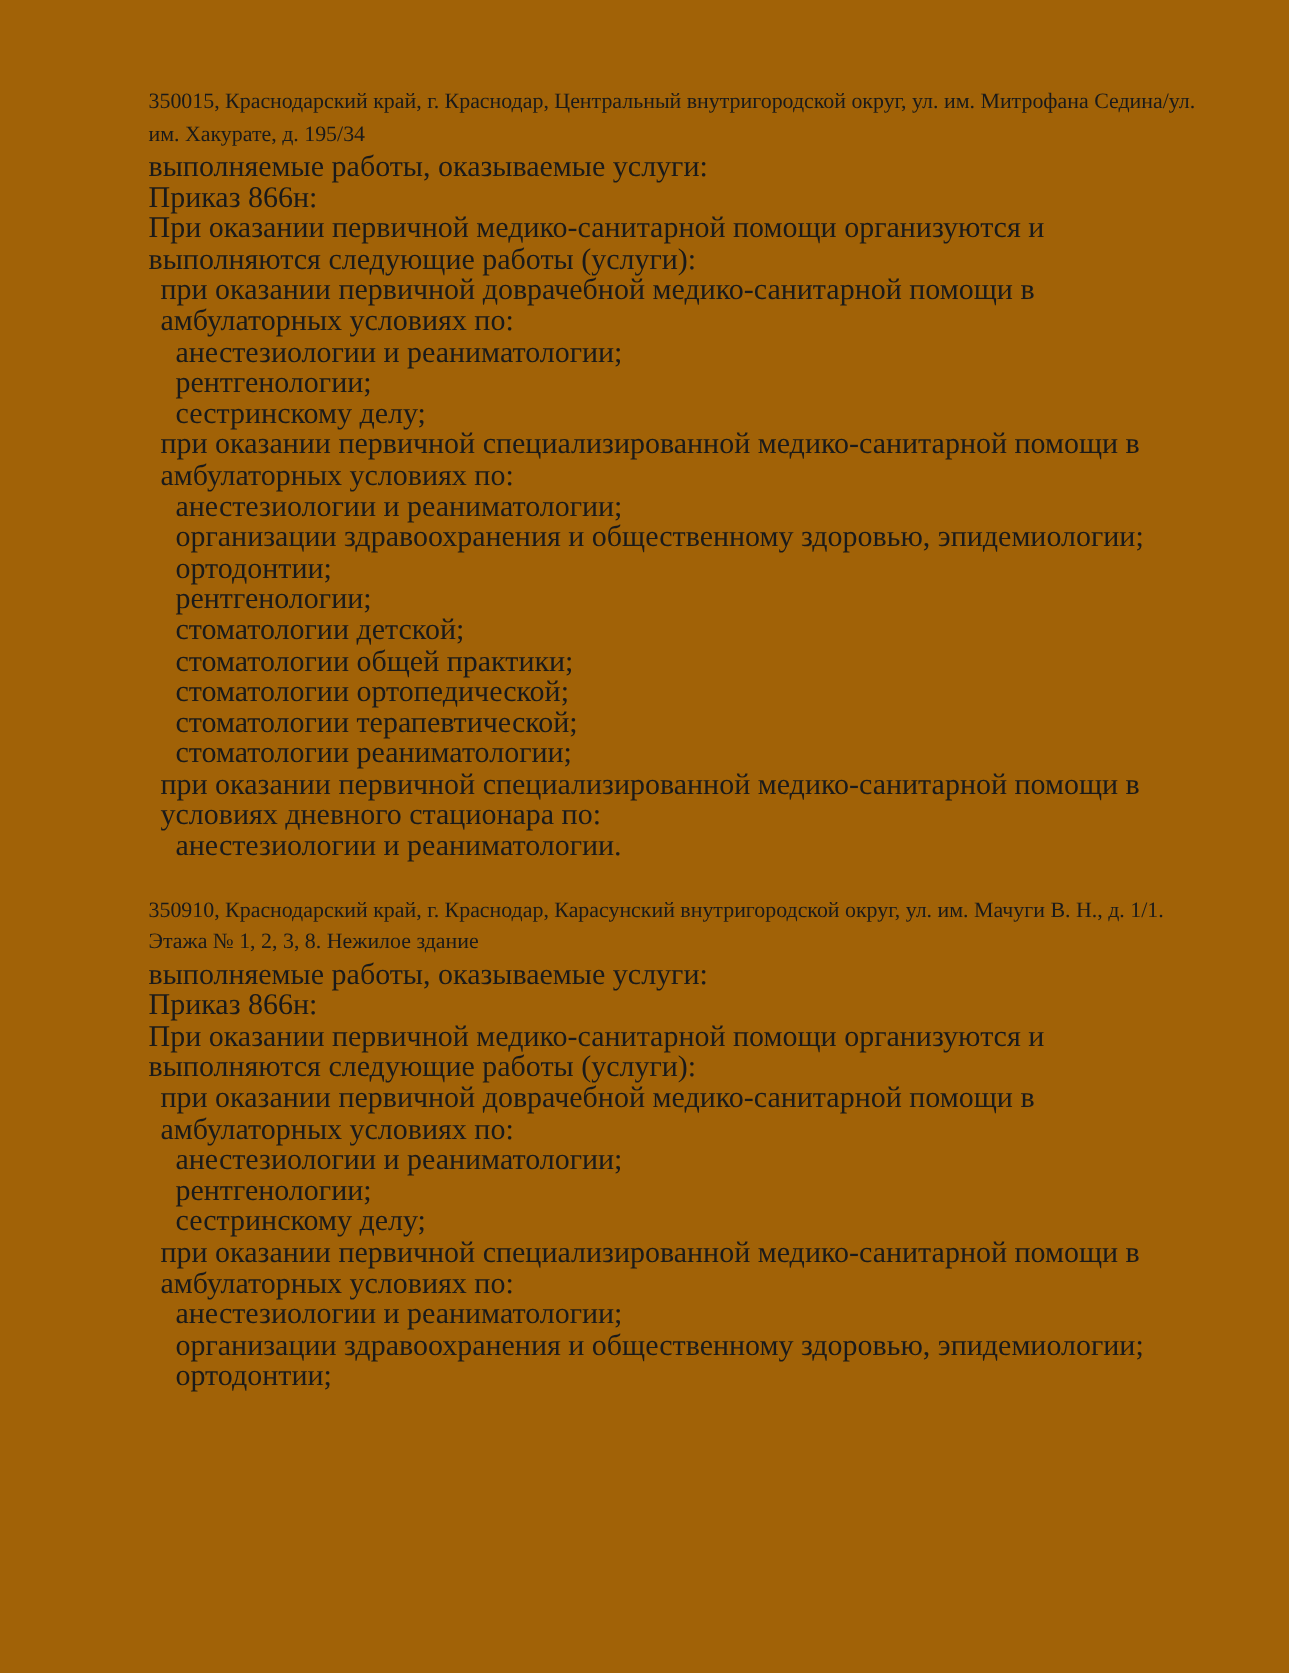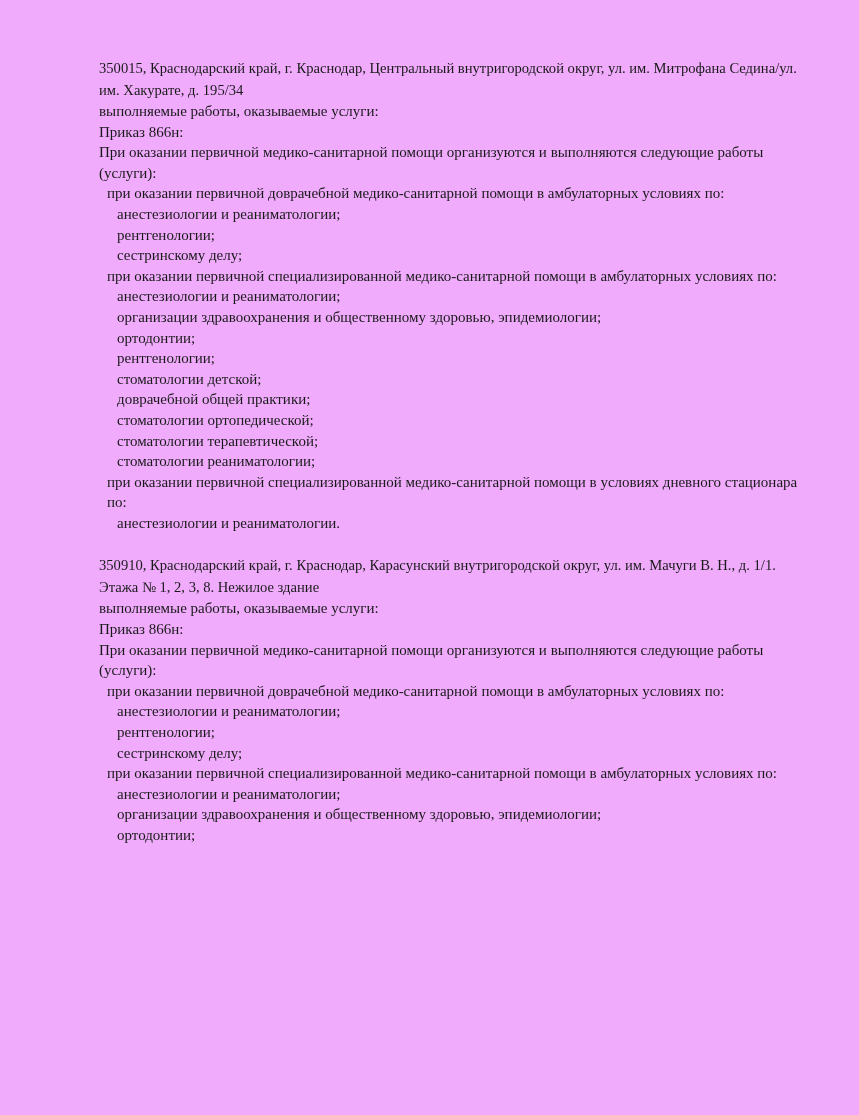--- a/index.html
+++ b/index.html
@@ -11,38 +11,38 @@
     width: 859px;
     height: 1115px;
     font-family: "Liberation Serif", "DejaVu Serif", serif;
     color: #1a1a1a;
   }
   .page {
     position: relative;
     width: 859px;
     height: 1115px;
     box-sizing: border-box;
-    background: #f0abfc;
+    background: #a16207;
     overflow: hidden;
   }
   .page-body {
     position: absolute;
     left: 99px;
     top: 58px;
     width: 712px;
   }
   .block {
     margin: 0 0 0 0;
   }
   .block + .block {
     margin-top: 22px;
   }
   p {
     margin: 0;
-    font-size: 15px;
+    font-size: 20px;
     line-height: 20.6px;
     text-align: left;
   }
   .addr {
     font-size: 14.6px;
     line-height: 21.5px;
   }
   .lvl0 { padding-left: 0px; }
   .lvl1 { padding-left: 8px; }
   .lvl2 { padding-left: 18px; }
@@ -61,21 +61,21 @@
       <p class="lvl1">при оказании первичной доврачебной медико-санитарной помощи в амбулаторных условиях по:</p>
       <p class="lvl2">анестезиологии и реаниматологии;</p>
       <p class="lvl2">рентгенологии;</p>
       <p class="lvl2">сестринскому делу;</p>
       <p class="lvl1">при оказании первичной специализированной медико-санитарной помощи в амбулаторных условиях по:</p>
       <p class="lvl2">анестезиологии и реаниматологии;</p>
       <p class="lvl2">организации здравоохранения и общественному здоровью, эпидемиологии;</p>
       <p class="lvl2">ортодонтии;</p>
       <p class="lvl2">рентгенологии;</p>
       <p class="lvl2">стоматологии детской;</p>
-      <p class="lvl2">доврачебной общей практики;</p>
+      <p class="lvl2">стоматологии общей практики;</p>
       <p class="lvl2">стоматологии ортопедической;</p>
       <p class="lvl2">стоматологии терапевтической;</p>
       <p class="lvl2">стоматологии реаниматологии;</p>
       <p class="lvl1">при оказании первичной специализированной медико-санитарной помощи в условиях дневного стационара по:</p>
       <p class="lvl2">анестезиологии и реаниматологии.</p>
     </div>
 
     <div class="block">
       <p class="addr">350910, Краснодарский край, г. Краснодар, Карасунский внутригородской округ, ул. им. Мачуги В. Н., д. 1/1. Этажа № 1, 2, 3, 8. Нежилое здание</p>
       <p class="lvl0">выполняемые работы, оказываемые услуги:</p>

